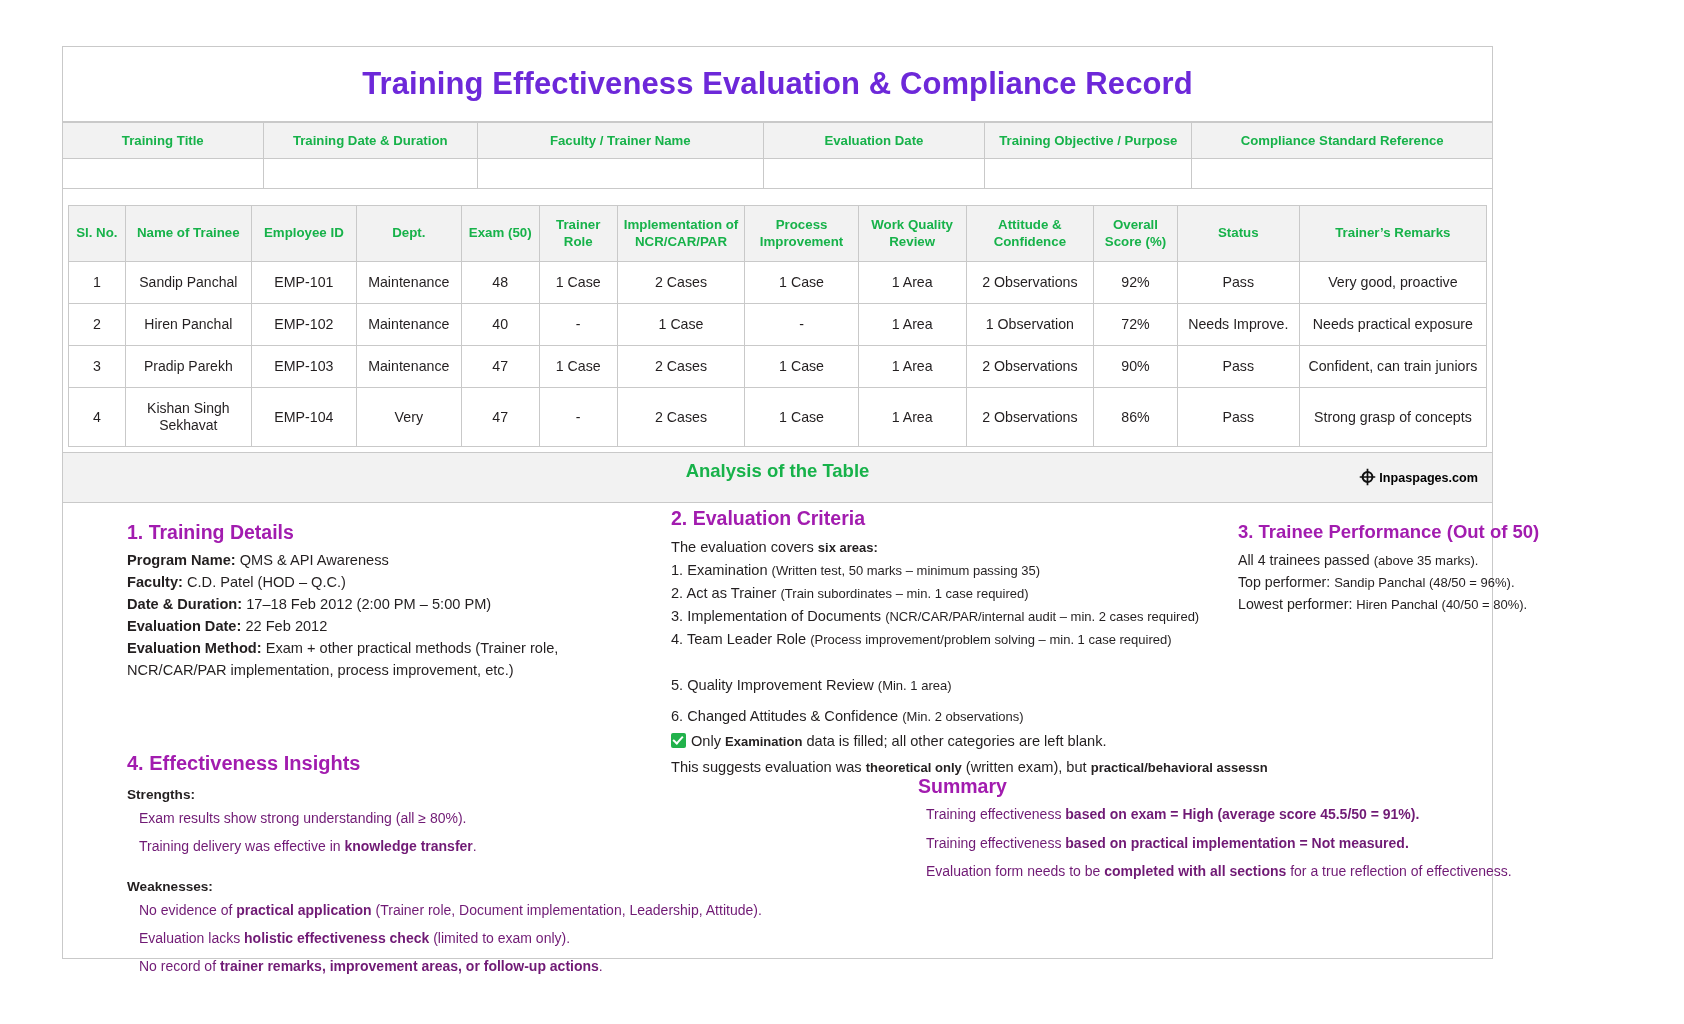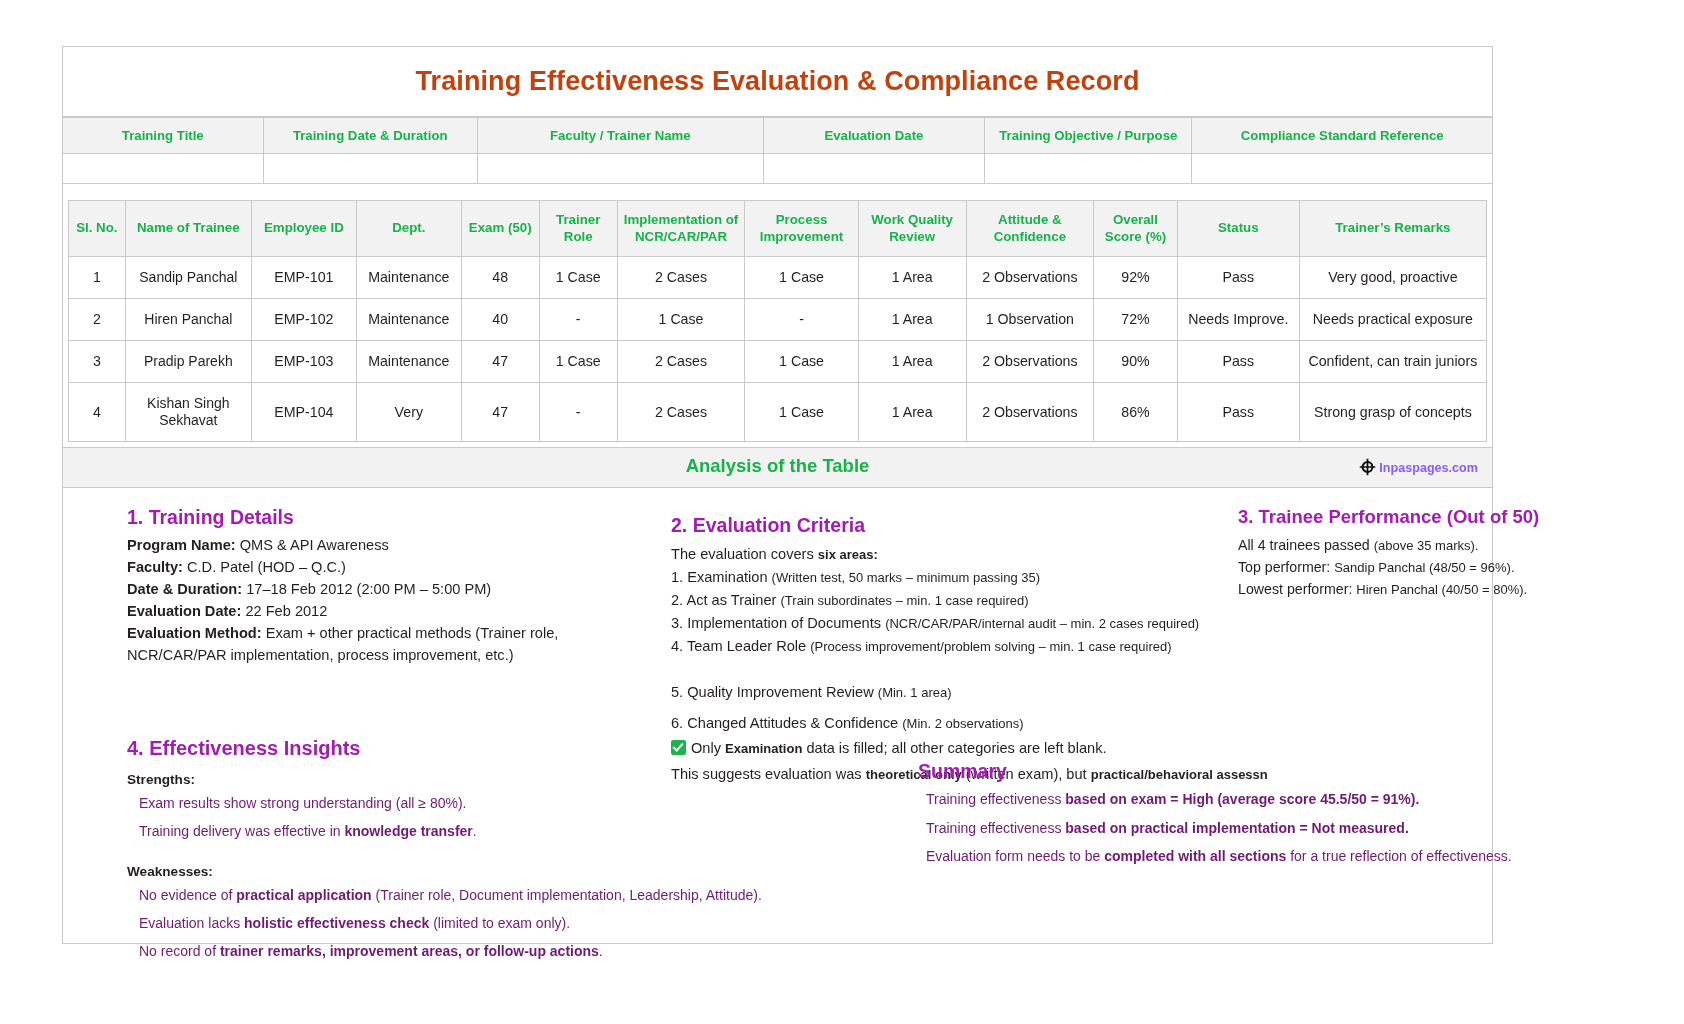--- a/index.html
+++ b/index.html
@@ -18,22 +18,22 @@
   .sheet {
     position: absolute;
     left: 62px; top: 46px;
     width: 1431px;
     border: 1px solid #c9c9c9;
     background: #fff;
   }
   
   .doc-title {
     text-align: center;
-    color: #c2410c;
-    font-size: 27px;
+    color: #6d28d9;
+    font-size: 31px;
     font-weight: bold;
     letter-spacing: .1px;
     padding: 19px 0 19px 0;
     border-bottom: 1px solid #c9c9c9;
   }
   
   table { border-collapse: collapse; width: 100%; table-layout: fixed; }
   table th, table td {
     border: 1px solid #c9c9c9;
     text-align: center;
@@ -77,29 +77,29 @@
   
   .analysis-bar {
     position: relative;
     background: #f2f2f2;
     border-top: 1px solid #c9c9c9;
     border-bottom: 1px solid #c9c9c9;
     text-align: center;
     color: #17b24a;
     font-size: 18.5px;
     font-weight: bold;
-    padding: 7px 0 10px 0;
+    padding: 7px 0 20px 0;
     margin-top: 5px;
   }
   .brand {
     position: absolute;
     right: 14px; top: 50%;
     transform: translateY(-50%);
     display: flex; align-items: center; gap: 2px;
-    color: #8b5cf6; font-size: 12.6px; font-weight: bold;
+    color: #000000; font-size: 12.6px; font-weight: bold;
   }
   .brand svg { display: block; }
 
   
   .analysis-body {
     position: relative;
     padding: 0;
     height: 455px;
     background: #fff;
   }
@@ -115,21 +115,21 @@
     color: #231f20;
     font-size: 14.6px;
     line-height: 1.5;
     margin: 0;
     white-space: nowrap;
   }
   .small { font-size: 13px; text-align: right; }
   .b { font-weight: bold; }
 
   .c1 { left: 64px; top: 18px; width: 520px; }
-  .c2 { left: 608px; top: 26px; width: 560px; }
+  .c2 { left: 608px; top: 4px; width: 560px; }
   .c3 { left: 1175px; top: 18px; width: 320px; }
 
   .c2 .line { font-size: 14.6px; line-height: 1.58; }
   .c3 .h-sec { font-size: 18.5px; }
   .c3 .line { font-size: 14.2px; line-height: 1.55; }
 
   .chk {
     display: inline-block;
     width: 15px; height: 15px;
     background: #21b24b;

